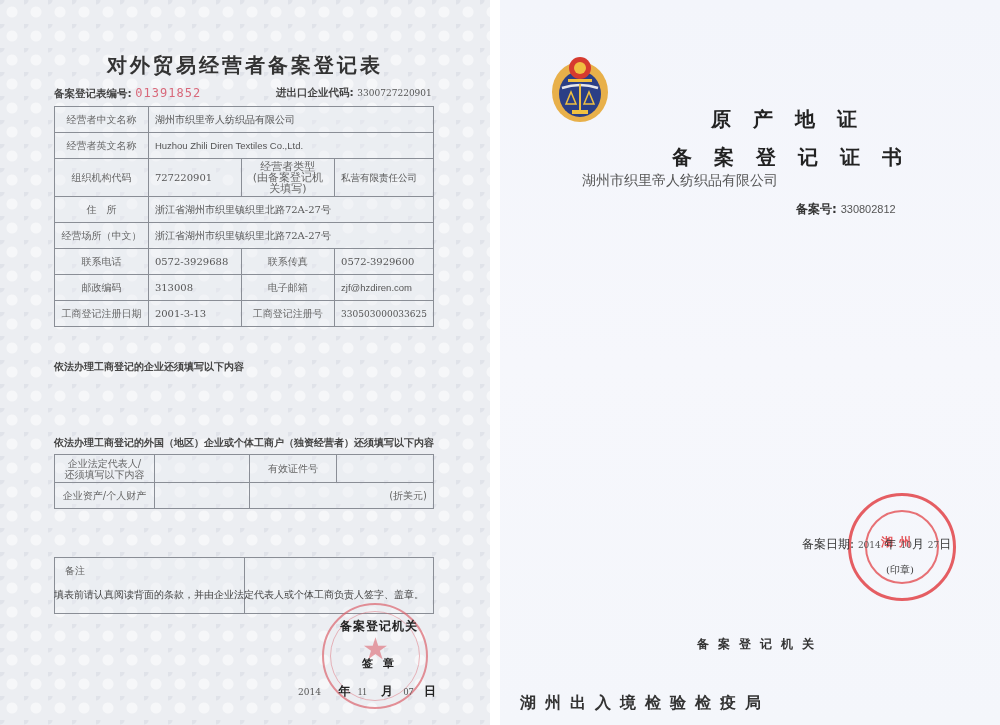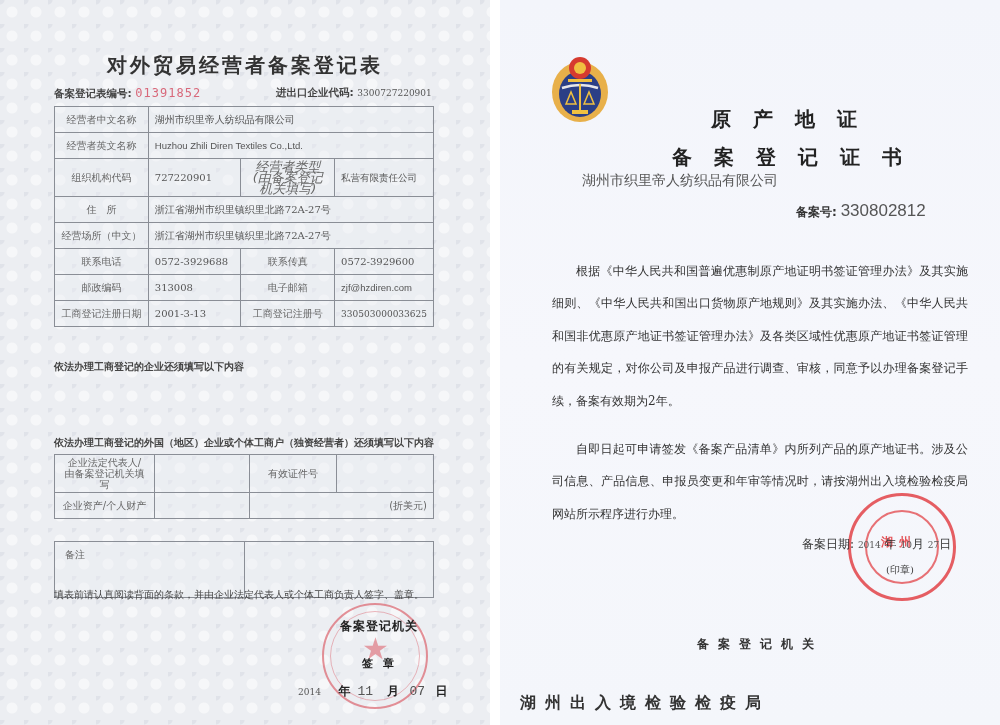--- a/index.html
+++ b/index.html
@@ -46,41 +46,41 @@
   }
   .seal-left::before {
     content: ""; position: absolute; inset: 6px; border: 1px solid rgba(220,100,110,0.45); border-radius: 50%;
   }
   .seal-star { position: absolute; left: 38px; top: 26px; font-size: 30px; color: rgba(220,90,100,0.55); }
   .seal-text-a { position: absolute; left: 340px; top: 618px; font-size: 12px; font-weight: bold; color: #222; letter-spacing: 1px; }
   .seal-text-b { position: absolute; left: 362px; top: 656px; font-size: 11px; font-weight: bold; color: #222; letter-spacing: 10px; }
   .date-left { position: absolute; left: 298px; top: 683px; font-size: 11px; color: #333; }
   .date-left .y { font-family: "DejaVu Serif", serif; font-size: 9px; color: #555; }
   .date-left .ch { font-weight: bold; color: #222; font-size: 12px; }
-  .date-left .n { font-family: Liberation Mono, monospace; font-size: 13px; color: #555; }
+  .date-left .n { font-family: Liberation Serif, serif; font-size: 10px; color: #555; }
 
   
   .right-doc {
     position: absolute; left: 500px; top: 0; width: 500px; height: 725px;
     background: linear-gradient(180deg, #f3f5fb 0%, #f6f7fc 50%, #f4f6fb 100%);
     overflow: hidden;
   }
   .emblem { position: absolute; left: 50px; top: 52px; width: 60px; height: 72px; }
   .r-title1 {
     position: absolute; left: 0; top: 106px; width: 500px; text-align: center;
     font-size: 20px; font-weight: bold; color: #222; letter-spacing: 22px; padding-left: 90px;
   }
   .r-title2 {
     position: absolute; left: 0; top: 144px; width: 500px; text-align: center;
     font-size: 20px; font-weight: bold; color: #222; letter-spacing: 22px; padding-left: 96px; font-family: Liberation Mono, monospace;
   }
   .r-company { position: absolute; left: 82px; top: 172px; font-size: 14px; color: #555; }
   .r-recno { position: absolute; left: 296px; top: 201px; font-size: 12px; color: #333; }
   .r-recno .k { font-weight: bold; }
-  .r-recno .v { font-family: "Liberation Sans", sans-serif; color: #555; font-size: 17px; }
+  .r-recno .v { font-family: "Liberation Sans", sans-serif; color: #555; font-size: 11px; }
 
   .r-body { position: absolute; left: 52px; top: 255px; width: 416px; font-family: "DejaVu Serif", serif; font-size: 12px; color: #333; line-height: 32.4px; text-align: justify; }
   .r-body p { text-indent: 2em; }
 
   .seal-right {
     position: absolute; left: 348px; top: 493px; width: 108px; height: 108px;
     border: 3px solid rgba(225,55,60,0.8); border-radius: 50%;
   }
   .seal-right::before {
     content: ""; position: absolute; inset: 14px; border: 2px solid rgba(225,55,60,0.7); border-radius: 50%;
@@ -114,21 +114,21 @@
       <td class="lbl">经营者中文名称</td>
       <td class="val" colspan="3">湖州市织里帝人纺织品有限公司</td>
     </tr>
     <tr>
       <td class="lbl">经营者英文名称</td>
       <td class="val en" colspan="3">Huzhou Zhili Diren Textiles Co.,Ltd.</td>
     </tr>
     <tr>
       <td class="lbl">组织机构代码</td>
       <td class="val" style="width:95px;">727220901</td>
-      <td class="lbl" style="width:87px; line-height:11px; font-size:13px;font-style:italic;">
+      <td class="lbl" style="width:87px; line-height:11px; font-size:11px;">
         <div>经营者类型</div>
         <div>(由备案登记机关填写)</div>
       </td>
       <td class="val" style="line-height:12px; font-size:9.5px;">私营有限责任公司</td>
     </tr>
     <tr>
       <td class="lbl">住　所</td>
       <td class="val" colspan="3">浙江省湖州市织里镇织里北路72A-27号</td>
     </tr>
     <tr>
@@ -157,35 +157,35 @@
     </table>
 
   <div class="sec-title" style="top:360px;">依法办理工商登记的企业还须填写以下内容</div>
 
   <div class="sec-title" style="top:436px;">依法办理工商登记的外国（地区）企业或个体工商户（独资经营者）还须填写以下内容</div>
   <table class="form" style="top:454px;">
     <tbody>
         <tr>
       <td class="lbl" style="line-height:11px; height:28px;">
         <div>企业法定代表人/</div>
-        <div>由备案登记机关填写</div>
+        <div>还须填写以下内容</div>
       </td>
       <td class="val" style="width:95px;"></td>
       <td class="lbl" style="width:87px;">有效证件号</td>
       <td class="val"></td>
     </tr>
     <tr>
       <td class="lbl">企业资产/个人财产</td>
       <td class="val"></td>
       <td class="right" colspan="2">(折美元)</td>
     </tr>
   </tbody>
     </table>
 
-  <table class="form" style="top:541px;">
+  <table class="form" style="top:557px;">
     <tbody>
         <tr>
       <td style="width:190px; height:56px; vertical-align:top; padding:6px 10px; color:#666;">备注</td>
       <td></td>
     </tr>
   </tbody>
     </table>
 
   <div class="note-line">填表前请认真阅读背面的条款，并由企业法定代表人或个体工商负责人签字、盖章。</div>
 
@@ -219,24 +219,20 @@
   </svg>
 
   <div class="r-title1">原产地证</div>
   <div class="r-title2">备案登记证书</div>
   <div class="r-company">湖州市织里帝人纺织品有限公司</div>
   <div class="r-recno">
     <span class="k">备案号:</span>
     <span class="v">330802812</span>
   </div>
 
-  <div class="r-body">
-    <p>根据《中华人民共和国普遍优惠制原产地证明书签证管理办法》及其实施细则、《中华人民共和国出口货物原产地规则》及其实施办法、《中华人民共和国非优惠原产地证书签证管理办法》及各类区域性优惠原产地证书签证管理的有关规定，对你公司及申报产品进行调查、审核，同意予以办理备案登记手续，备案有效期为2年。</p>
-    <p style="margin-top:16px;">自即日起可申请签发《备案产品清单》内所列产品的原产地证书。涉及公司信息、产品信息、申报员变更和年审等情况时，请按湖州出入境检验检疫局网站所示程序进行办理。</p>
-  </div>
 
   <div class="seal-right">
     <span class="seal-right-core">湖州</span>
   </div>
   <div class="r-date">
     <span>备案日期:</span>
     <span class="n">2014</span>
     <span>年</span>
     <span class="n">10</span><span>月</span>
     <span class="n">27</span><span>日</span>

